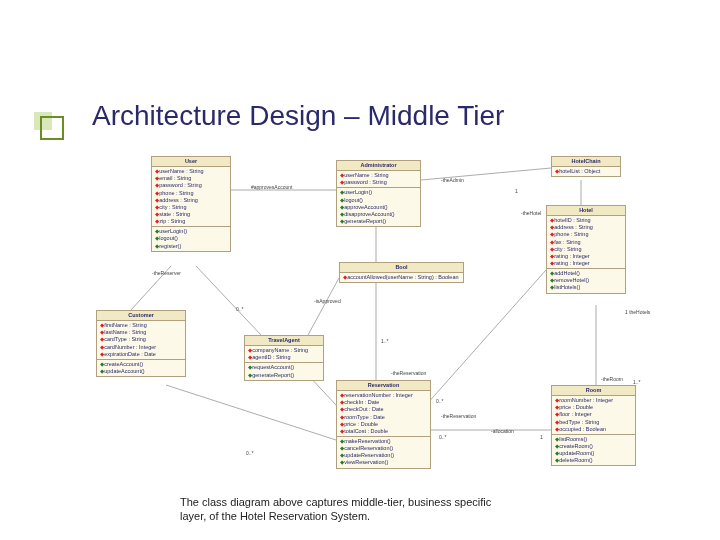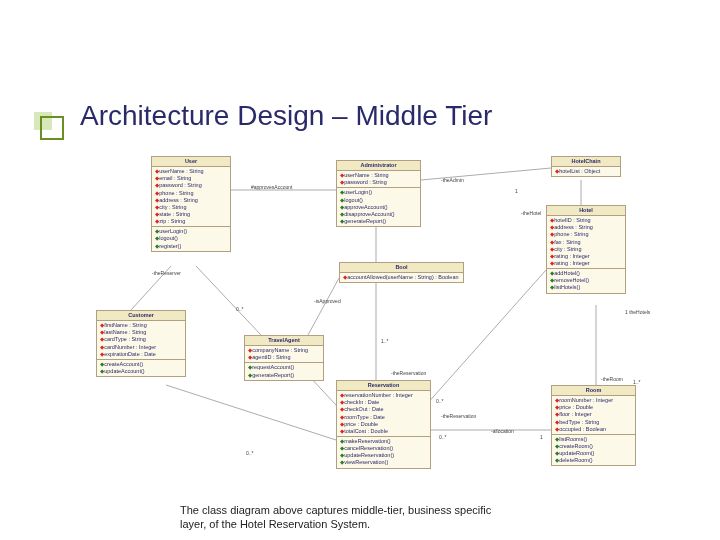--- a/index.html
+++ b/index.html
@@ -23,33 +23,32 @@
   }
   .accent::after {
     content: "";
     position: absolute; left: 6px; top: 6px;
     width: 20px; height: 20px;
     border: 2px solid #6b8e23;
     background: transparent;
   }
   .titlebar {
     position: absolute;
-    left: 80px; top: 100px;
+    left: 92px; top: 100px;
     font-size: 28px;
     color: #2a2a6a;
     font-weight: 400;
   }
   .caption {
     position: absolute;
     left: 180px; top: 495px;
     font-size: 11px;
     color: #222;
     line-height: 1.3;
     max-width: 340px;
-    margin-top: 8px;
   }
   .canvas {
     position: absolute;
     left: 96px; top: 150px;
     width: 570px; height: 340px;
   }
   .cls {
     position: absolute;
     background: #fdf9e8;
     border: 1px solid #b0a080;

